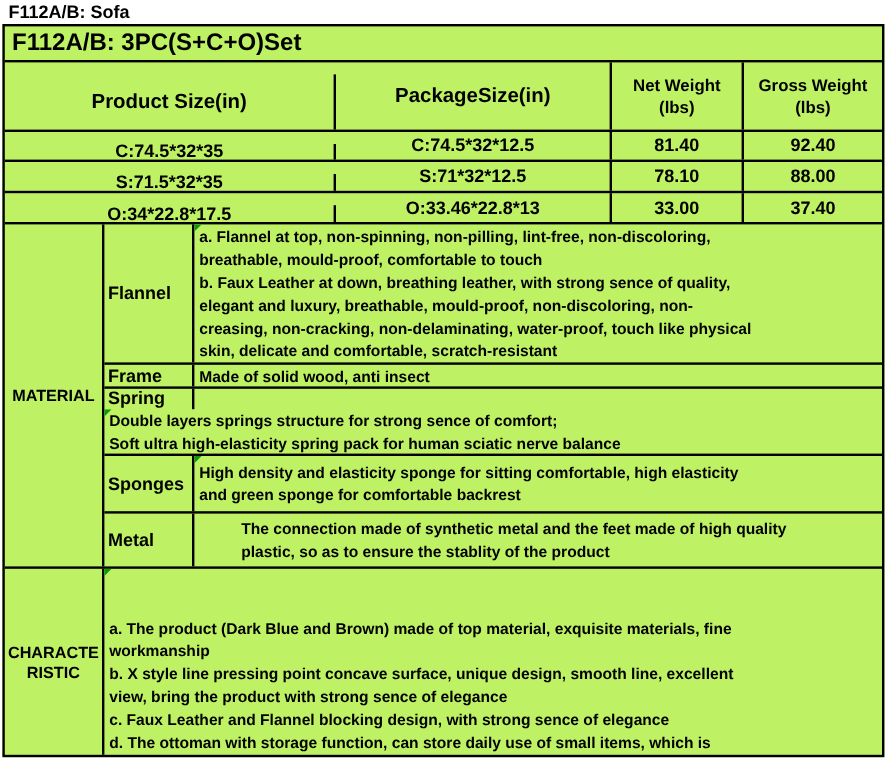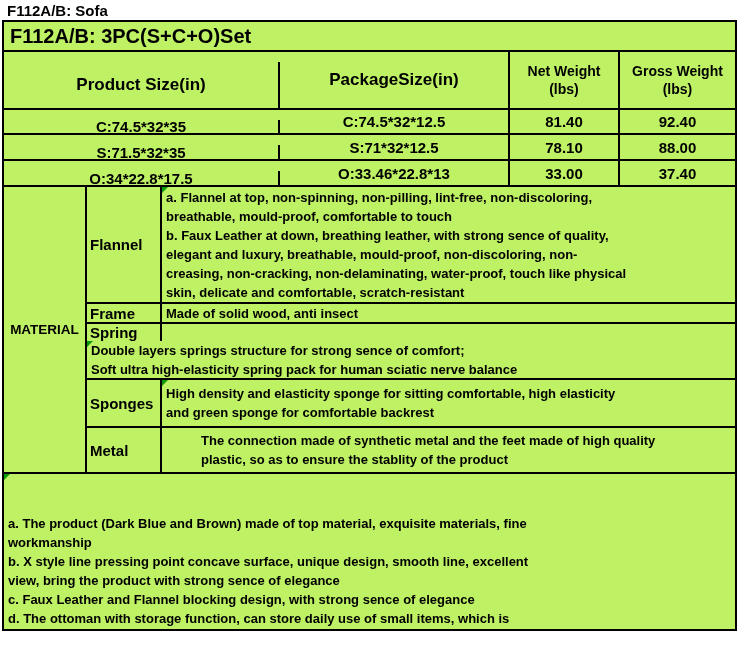--- a/index.html
+++ b/index.html
@@ -175,20 +175,24 @@
           <div class="desc">
             <span>The connection made of synthetic metal and the feet made of high quality
 plastic, so as to ensure the stablity of  the product</span>
           </div>
         </div>
 
       </div>
     </div>
 
     <div class="sec-char">
+      <div class="side-label">
+        <span>CHARACTE</span>
+        <span>RISTIC</span>
+      </div>
       <div class="desc">
         <span class="flag"></span>
         <span>a. The product (Dark Blue and Brown) made of top material, exquisite materials, fine
 workmanship
 b. X style line pressing point concave surface, unique design, smooth line, excellent
 view, bring the product with strong sence of elegance
 c. Faux Leather and Flannel blocking design, with strong sence of elegance
 d. The ottoman with storage function, can store daily use of small items, which is
 flexible and convenient</span>
       </div>

